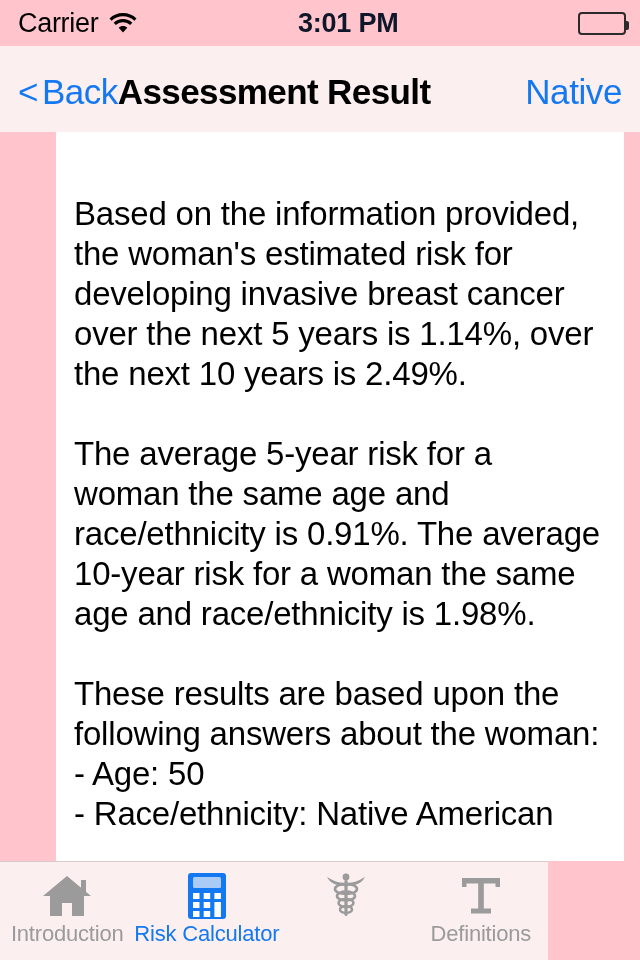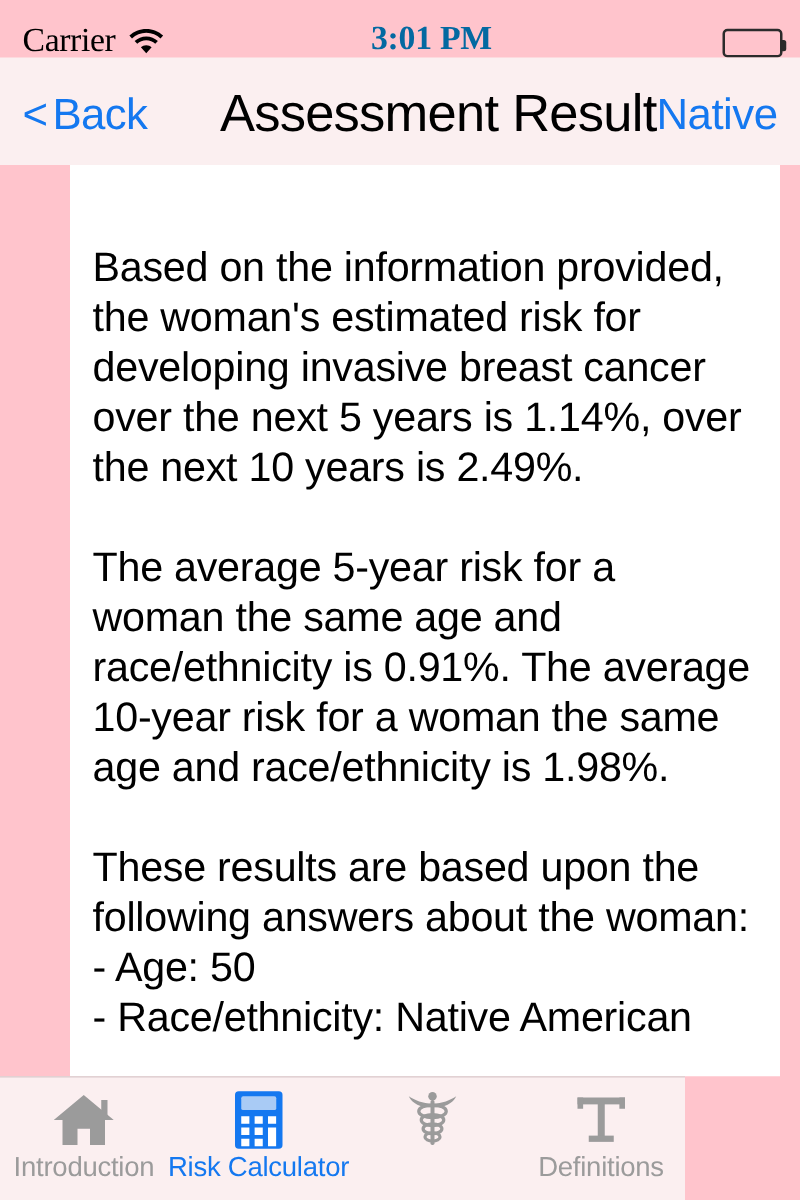--- a/index.html
+++ b/index.html
@@ -23,24 +23,23 @@
   }
 
   
   .status-bar {
     position: absolute;
     top: 0; left: 0;
     width: 640px;
     height: 46px;
     background: #ffc4cc;
     display: flex;
-    align-items: flex-end;
+    align-items: center;
     box-sizing: border-box;
     padding: 0 14px 0 18px;
-    font-family: Liberation Serif, serif;
   }
   .status-left {
     display: flex;
     align-items: center;
     gap: 10px;
     flex: 0 0 auto;
   }
   .carrier-text {
     font-size: 27px;
     color: #000;
@@ -50,21 +49,21 @@
   .wifi-icon {
     display: block;
     width: 30px;
     height: 24px;
   }
   .status-center {
     flex: 1 1 auto;
     text-align: center;
     font-size: 27px;
     font-weight: bold;
-    color: #0369a1;
+    color: #0f172a;
     letter-spacing: -0.2px;
     margin-left: -20px;
   }
   .status-right {
     flex: 0 0 auto;
     display: flex;
     align-items: center;
   }
   .battery {
     position: relative;
@@ -108,24 +107,24 @@
     font-size: 35px;
     letter-spacing: -0.5px;
     white-space: nowrap;
     cursor: pointer;
     line-height: 1;
     padding-top: 4px;
   }
   .nav-back .chev { margin-right: 4px; }
   .nav-title {
     flex: 1 1 auto;
-    text-align: right;
+    text-align: left;
     color: #000;
-    font-size: 42px;
-    font-weight: normal;
+    font-size: 35px;
+    font-weight: bold;
     letter-spacing: -0.6px;
     white-space: nowrap;
     line-height: 1;
     padding-top: 4px;
   }
   .nav-action {
     flex: 0 0 auto;
     color: #1478f0;
     font-size: 35px;
     letter-spacing: -0.4px;

